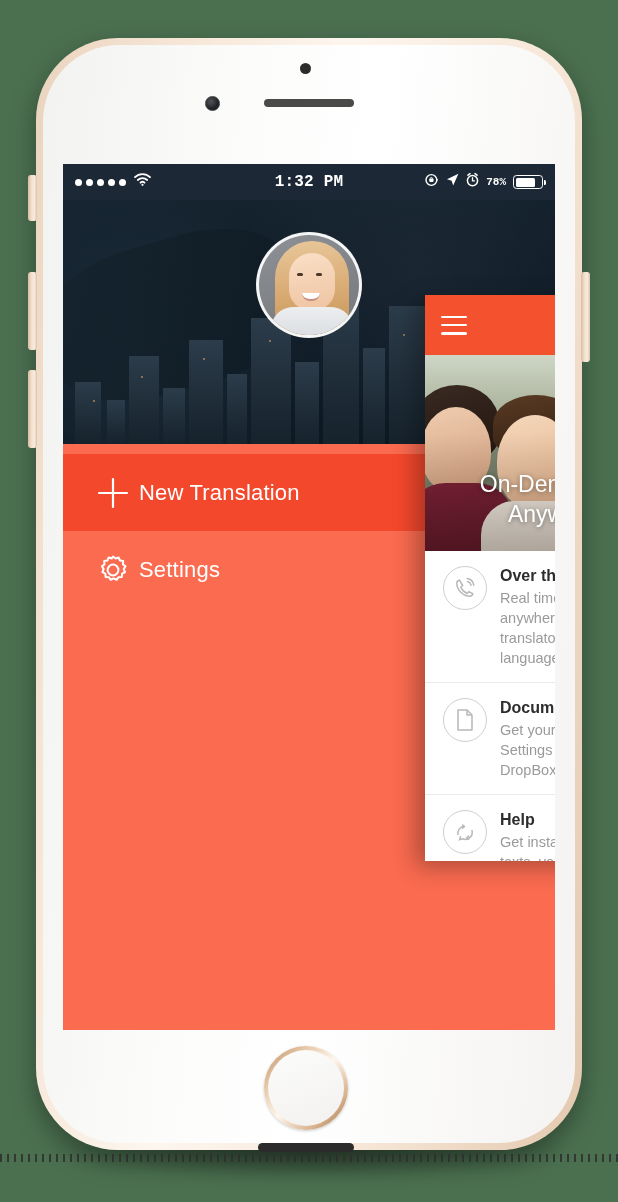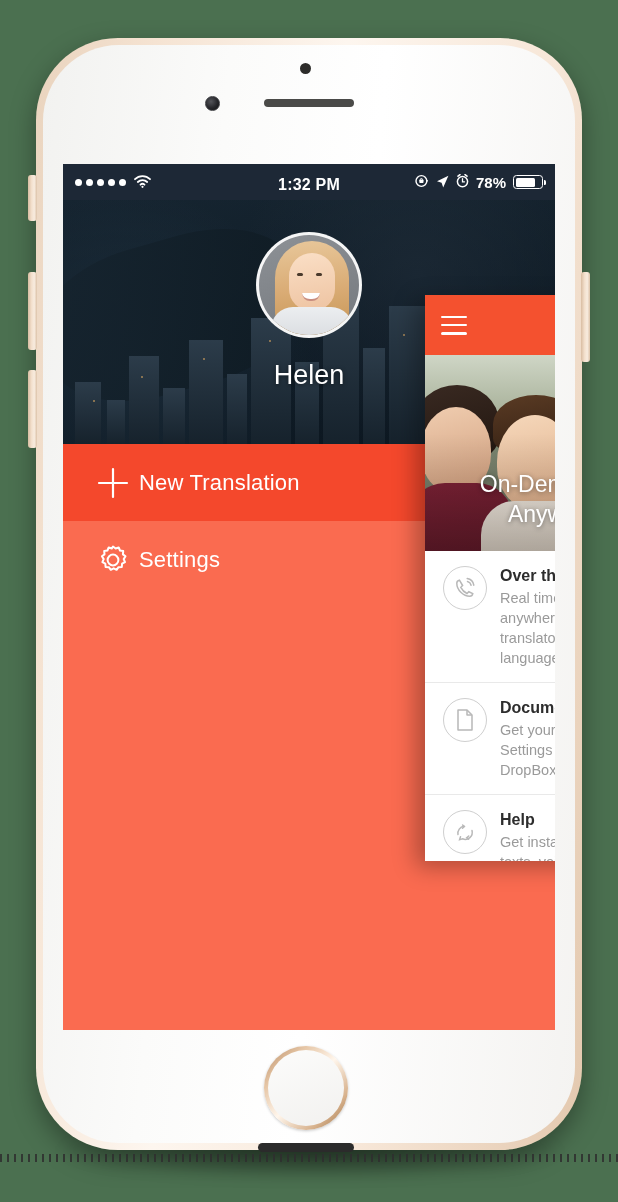--- a/index.html
+++ b/index.html
@@ -89,30 +89,30 @@
     width: 492px; height: 866px;
     overflow: hidden;
     background: #fa6b50;
   }
 
   
   .statusbar {
     position: relative; height: 36px;
     background: #1d2836;
     color: #fff;
-    display: flex; 
+    display: flex; align-items: center;
     padding: 12px 12px;
-    font-size: 15px; font-weight: bold;
+    font-size: 15px; font-weight: bold; font-family: Liberation Mono, monospace;
   }
   .sb-left { display: flex; align-items: center; gap: 8px; flex: 1; }
   .sb-dots { display: flex; gap: 4px; }
   .sb-dots i { width: 7px; height: 7px; border-radius: 50%; background: #fff; display: block; }
   .sb-center { position: absolute; left: 0; right: 0; text-align: center; font-size: 16px; letter-spacing: .2px; }
   .sb-right { display: flex; align-items: center; gap: 7px; flex: 1; justify-content: flex-end; position: relative; z-index: 2; }
-  .sb-pct { font-size: 15px; }
+  .sb-pct { font-size: 11px; }
   .batt {
     width: 30px; height: 14px; border: 1.6px solid #fff; border-radius: 3.5px;
     position: relative; padding: 1.5px;
   }
   .batt::after {
     content:""; position:absolute; right:-4px; top:4px; width:2.4px; height:5px;
     background:#fff; border-radius:0 1.5px 1.5px 0;
   }
   .batt i { display:block; height:100%; width:78%; background:#fff; border-radius:1.5px; }
 
@@ -171,21 +171,21 @@
     text-shadow: 0 1px 4px rgba(0,0,0,0.5);
   }
 
   
   .menu { position: relative; background: #fa6b50; min-height: 586px; }
   .menu-item {
     display: flex; align-items: center;
     height: 77px; padding-left: 24px;
     color: #fff;
   }
-  .menu-item.active { background: #f4482c; }
+  .menu-item.active { background: #f4482c; margin-top: 10px; }
   .menu-ico {
     width: 52px; min-width: 52px; height: 46px;
     display:flex; align-items:center; justify-content:center;
   }
   .menu-ico svg { display:block; }
   .menu-label { font-size: 22px; letter-spacing: .2px; }
 
   
   .app-panel {
     position: absolute; left: 362px; top: 131px;
@@ -338,21 +338,20 @@
       <div class="avatar">
         <div class="face">
           <div class="hair"></div>
           <div class="skin"></div>
           <div class="eye l"></div>
           <div class="eye r"></div>
           <div class="mouth"></div>
           <div class="shoulders"></div>
         </div>
       </div>
-      <div class="profile-name">Helen</div>
     </div>
 
     <nav class="menu">
 
       <div class="menu-item active">
         <span class="menu-ico">
           <svg width="34" height="34" viewBox="0 0 34 34">
             <path d="M17 3 v28 M3 17 h28" stroke="#fff" stroke-width="2.2" stroke-linecap="round"></path>
           </svg>
         </span>

